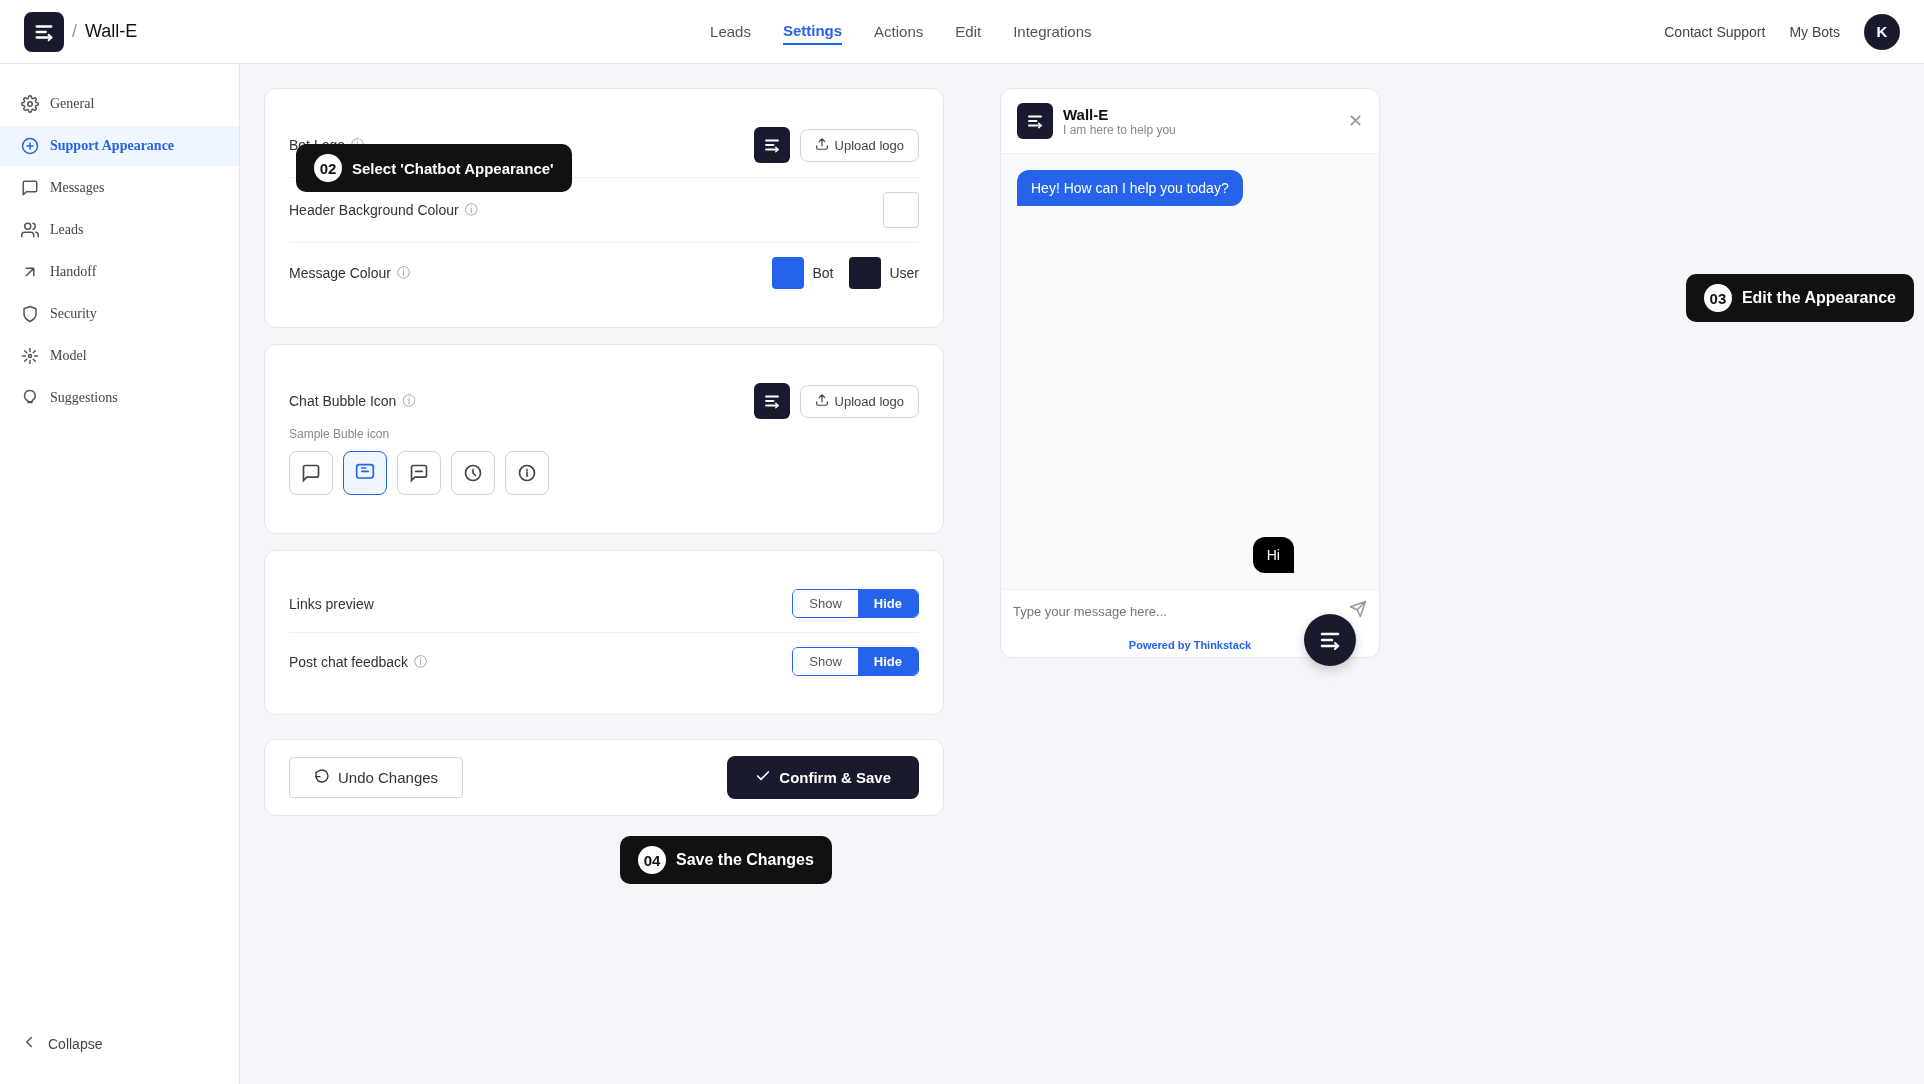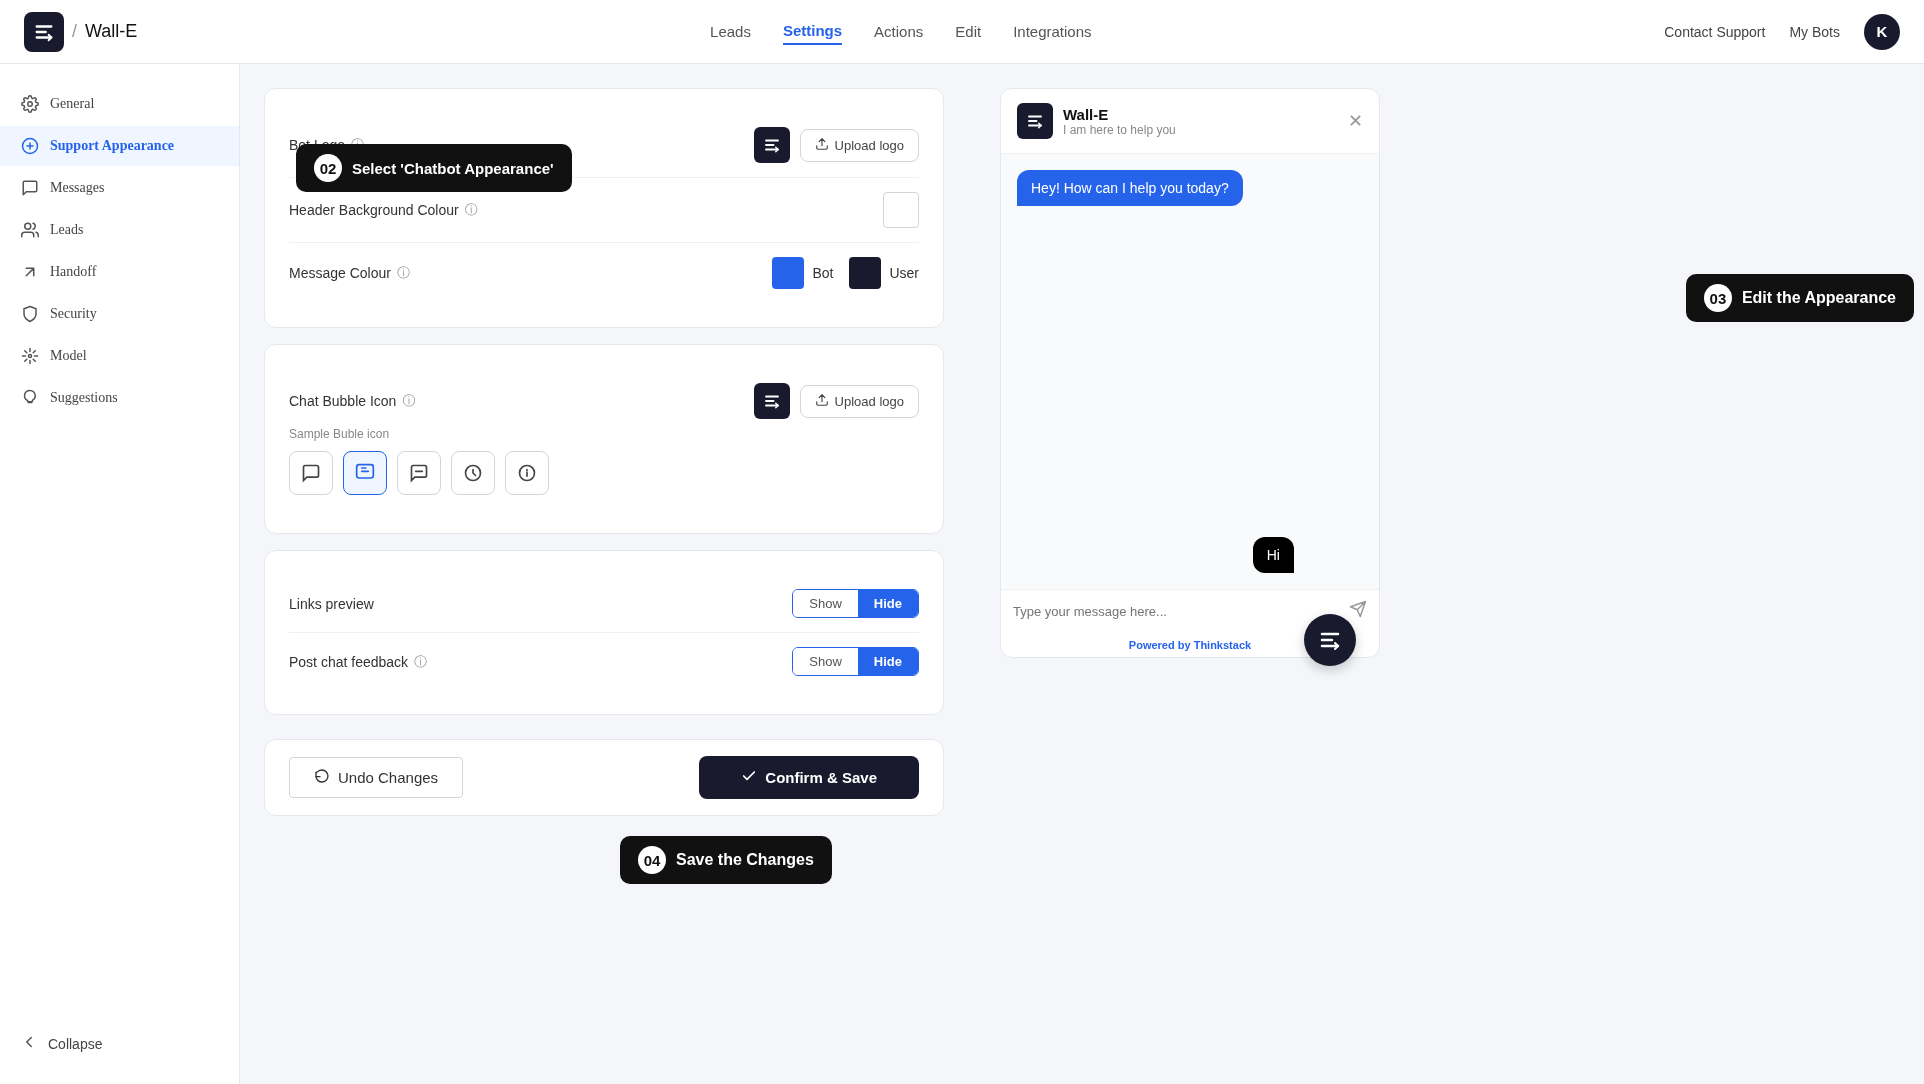--- a/index.html
+++ b/index.html
@@ -104,21 +104,21 @@
       padding: 16px 24px; margin-top: 8px;
     }
     .btn-undo {
       display: flex; align-items: center; gap: 8px;
       border: 1px solid #d1d5db; border-radius: 4px; padding: 10px 24px;
       font-size: 15px; color: #333; cursor: pointer; background: #fff;
     }
     .btn-confirm {
       display: flex; align-items: center; gap: 8px;
       background: #1a1a2e; color: #fff; border: none; border-radius: 8px;
-      padding: 12px 42px; font-size: 15px; font-weight: 600; cursor: pointer;
+      padding: 12px 28px; font-size: 15px; font-weight: 600; cursor: pointer;
     }
 
     
     .chat-preview {
       width: 380px; background: #fff; border: 1px solid #e5e7eb; border-radius: 12px;
       display: flex; flex-direction: column; margin-left: 24px;
       overflow: hidden; height: 570px;
     }
     .chat-header {
       display: flex; align-items: center; justify-content: space-between;

